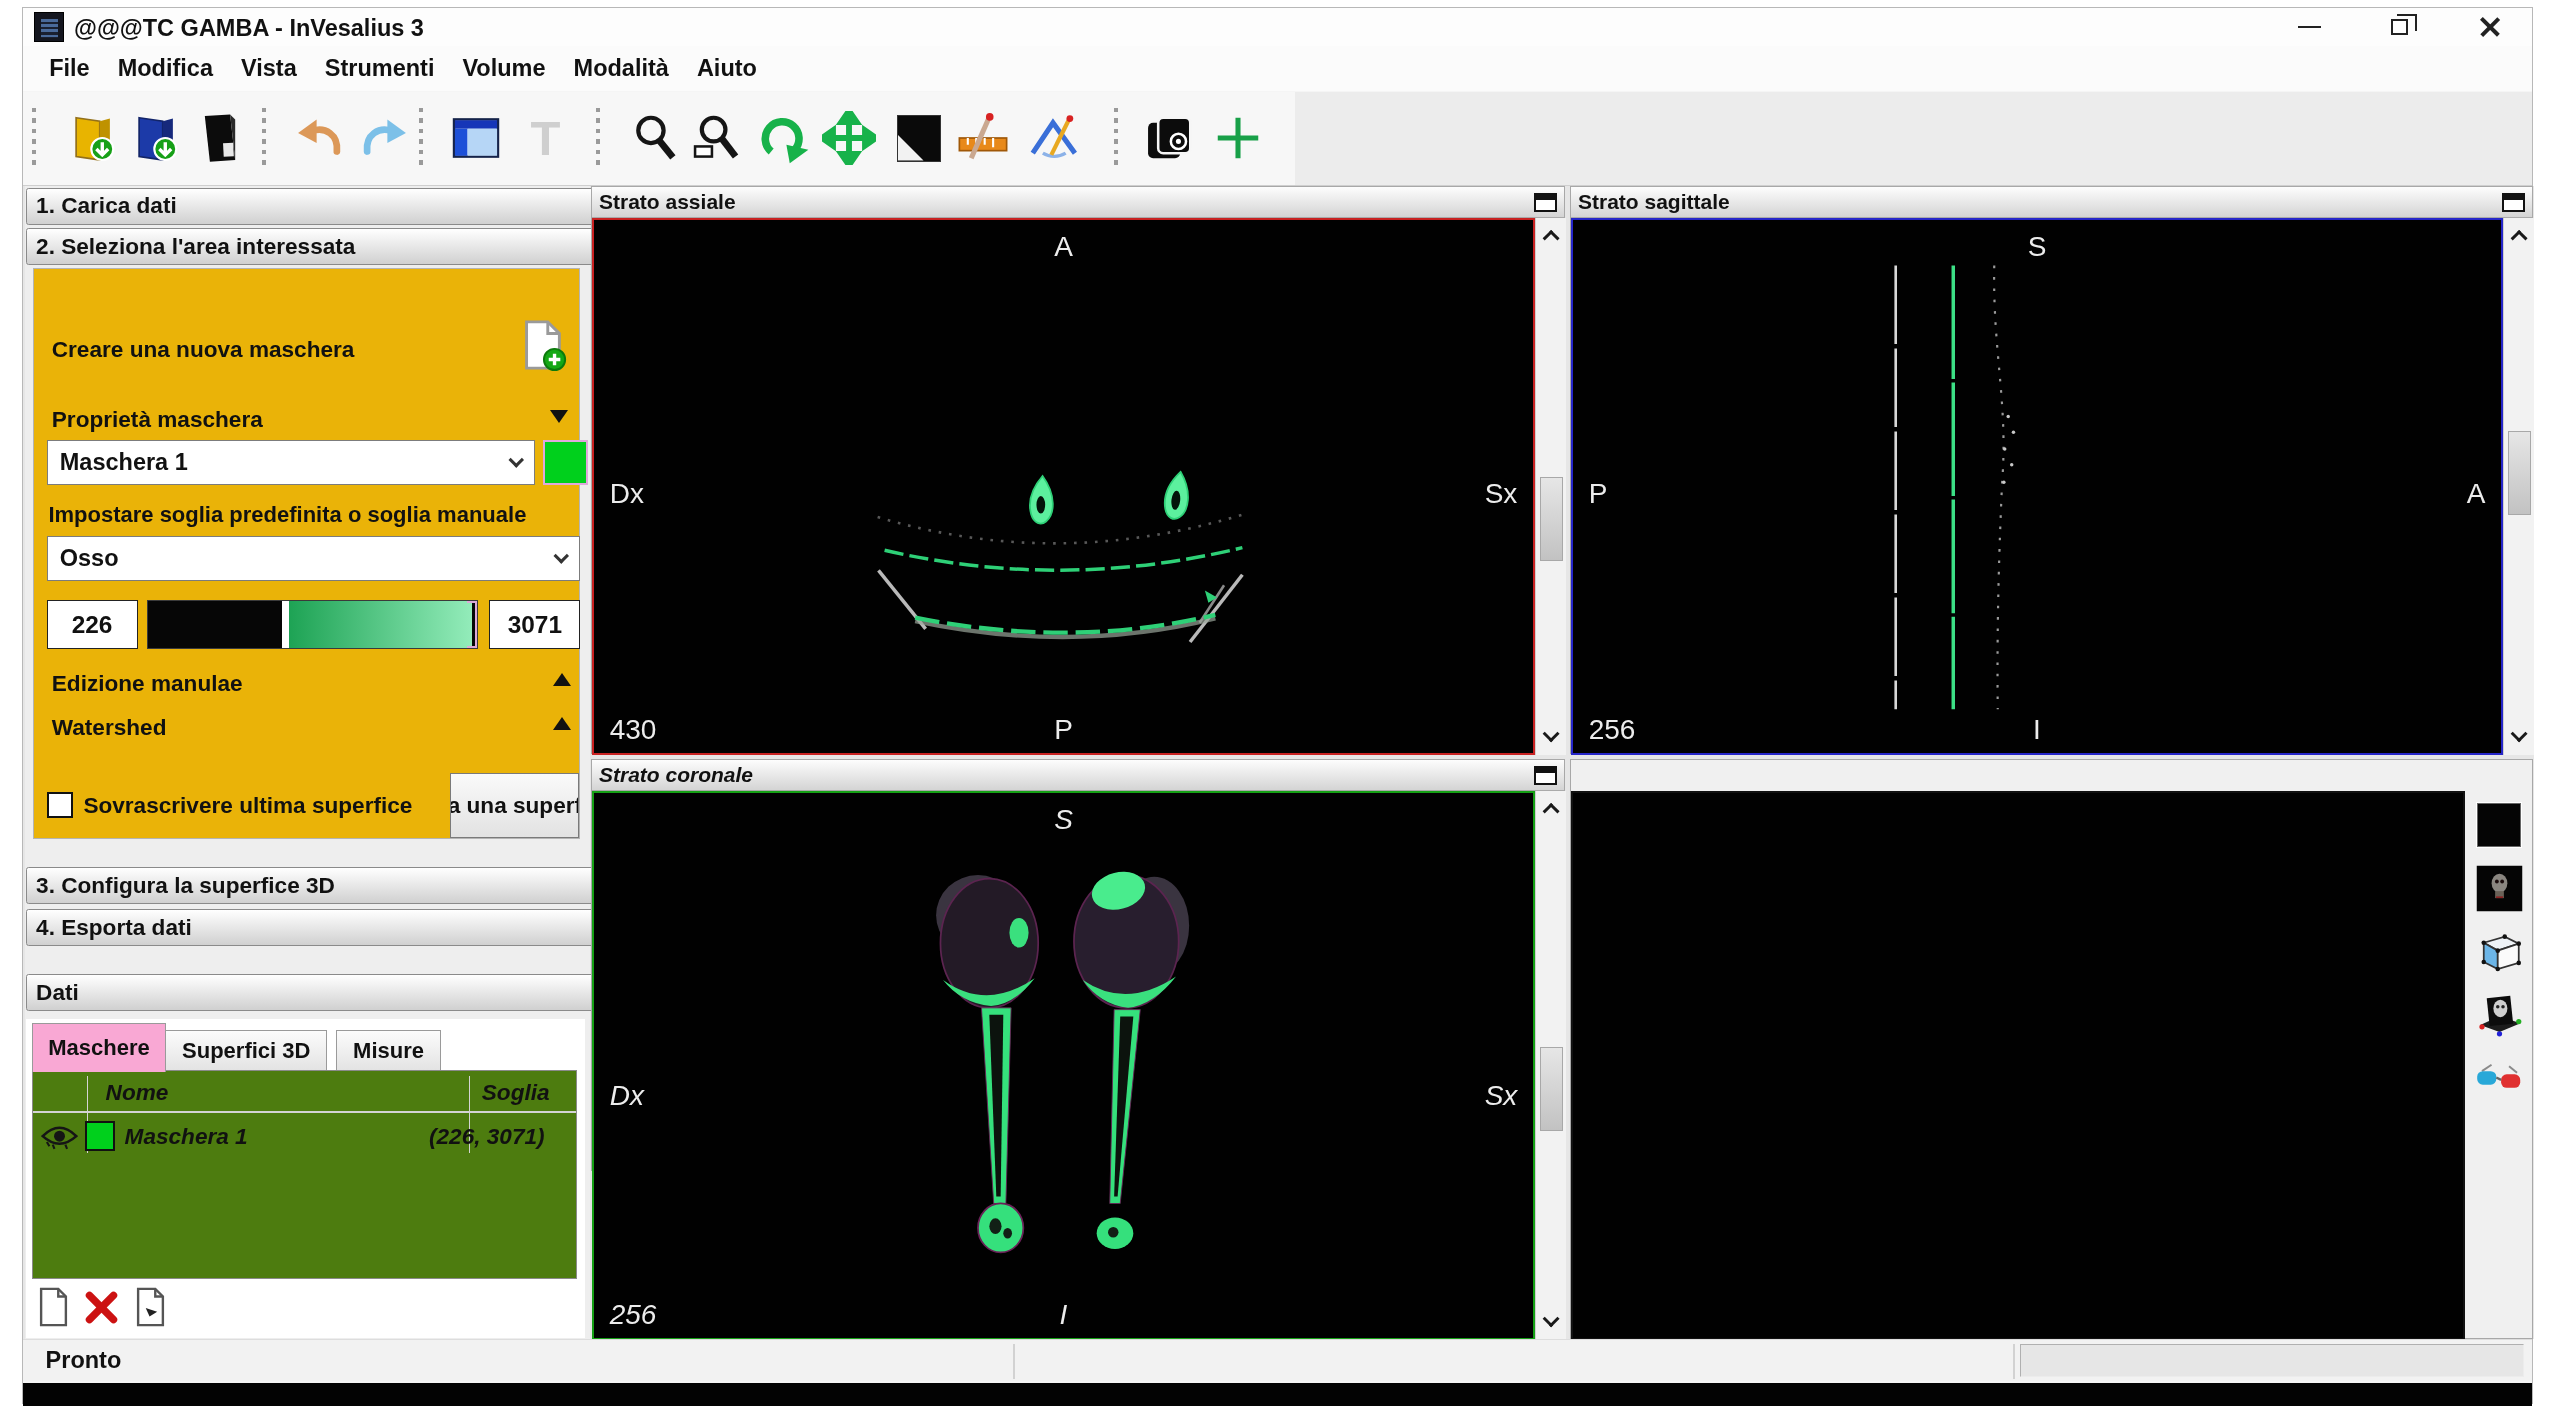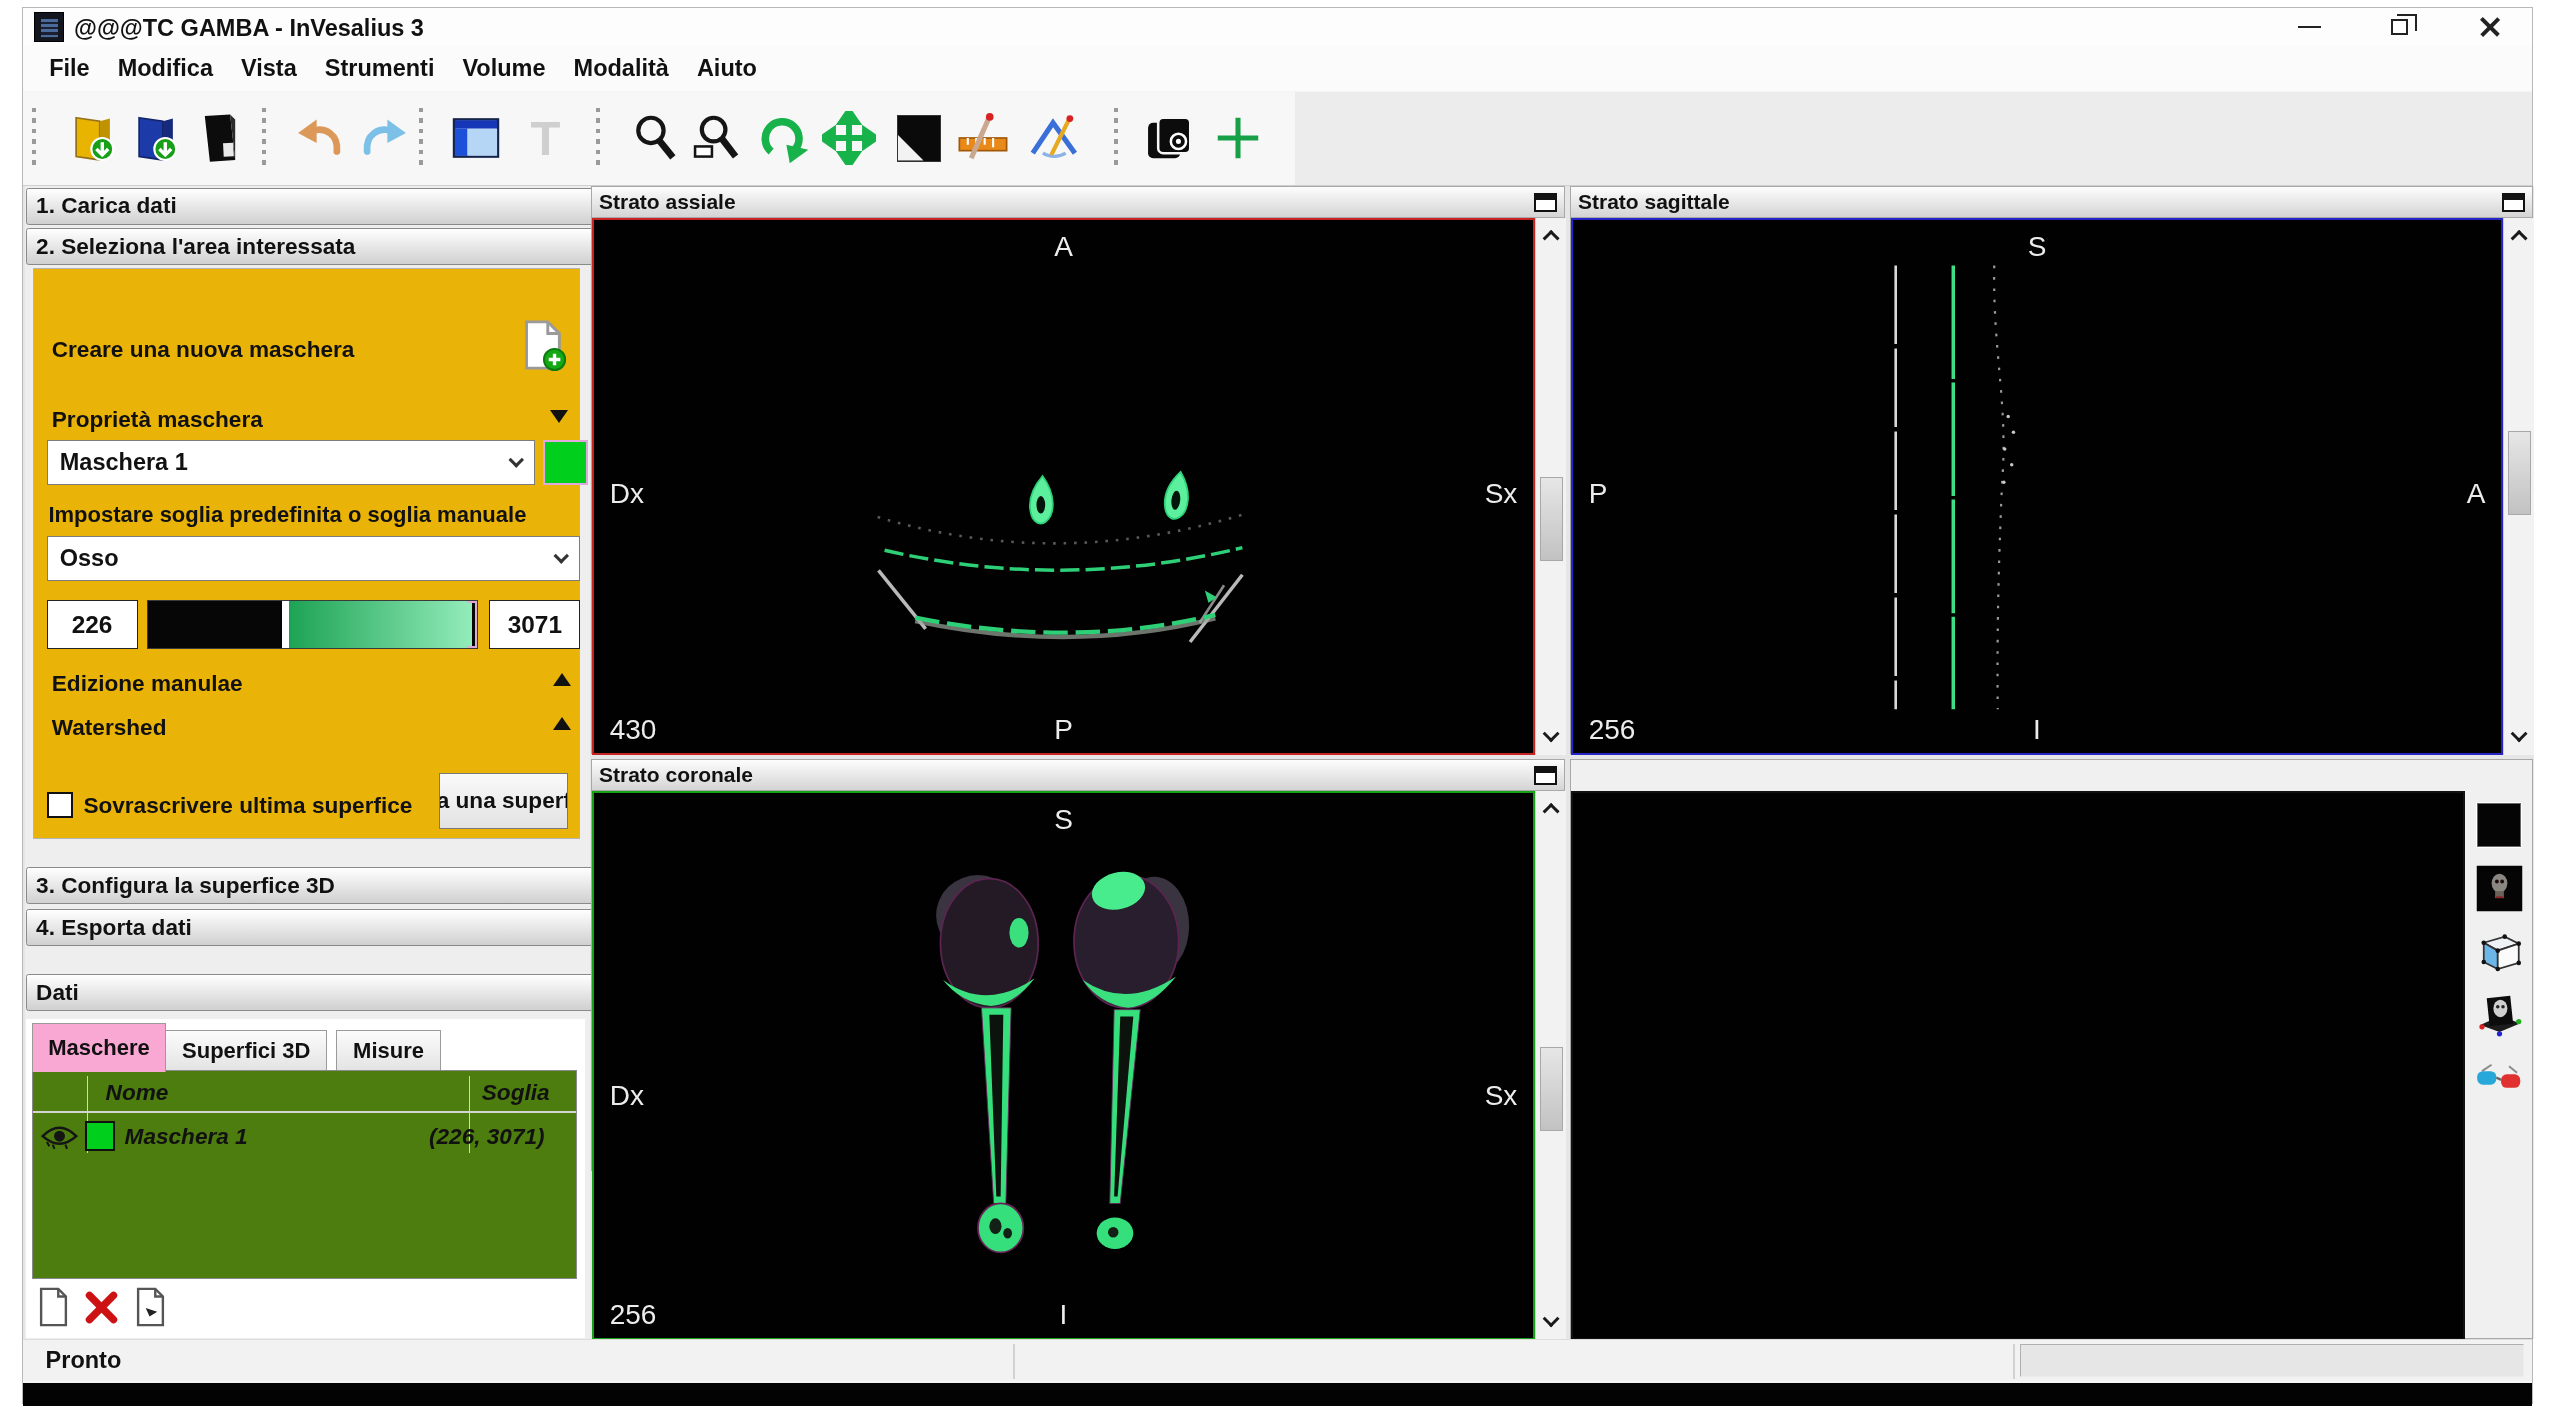--- a/index.html
+++ b/index.html
@@ -314,21 +314,21 @@
         <div class="tinput" style="left:455px;top:331px;width:91px;">3071</div>
 
         <span class="plabel" style="left:17.4px;top:402px;">Edizione manulae</span>
         <span class="abs tri-up" style="left:519px;top:404px;"></span>
 
         <span class="plabel" style="left:17.4px;top:446px;">Watershed</span>
         <span class="abs tri-up" style="left:519px;top:448px;"></span>
 
         <div class="cbx" style="left:12.2px;top:523px;"></div>
         <span class="plabel" style="left:49px;top:524px;">Sovrascrivere ultima superfice</span>
-        <div class="btn" style="left:405px;top:504px;width:129px;height:56px;">a una superf</div>
+        <div class="btn" style="left:416px;top:504px;width:129px;height:65px;">a una superf</div>
       </div>
 
       <div class="acc" style="top:681px;">
         <span class="lbl">3. Configura la superfice 3D</span>
         <span class="chevc">
               <i class="cv dn"></i>
               <i class="cv dn"></i>
             </span>
       </div>
       <div class="acc" style="top:723px;">
@@ -462,21 +462,21 @@
             </div>
         <div class="sbtrack">
           <div class="sbthumb" style="top:38%;"></div>
         </div>
         <div class="sbbtn">
               <i class="sbch dn"></i>
             </div>
       </div>
     </div>
 
-    <div class="vp" style="left:568px;top:573px;width:974px;height:412px;">
+    <div class="vp" style="left:568px;top:573px;width:974px;height:412px;font-style:italic;">
       <div class="vph">
         <span class="t">Strato coronale</span>
         <span class="maxi"></span>
       </div>
       <div class="vpc" style="width:943px;height:549px;border:2.6px solid #15a015;">
         <svg viewBox="0 0 1076 624" preserveAspectRatio="none">
 
           <ellipse cx="440" cy="140" rx="48" ry="46" fill="#3a3440"></ellipse>
           <ellipse cx="453" cy="172" rx="56" ry="74" fill="#231a26" stroke="#5c2450" stroke-width="2"></ellipse>
           <path d="M400 214 Q450 250 505 212 Q482 242 455 244 Q420 240 400 214 Z" fill="#3ae07e"></path>

